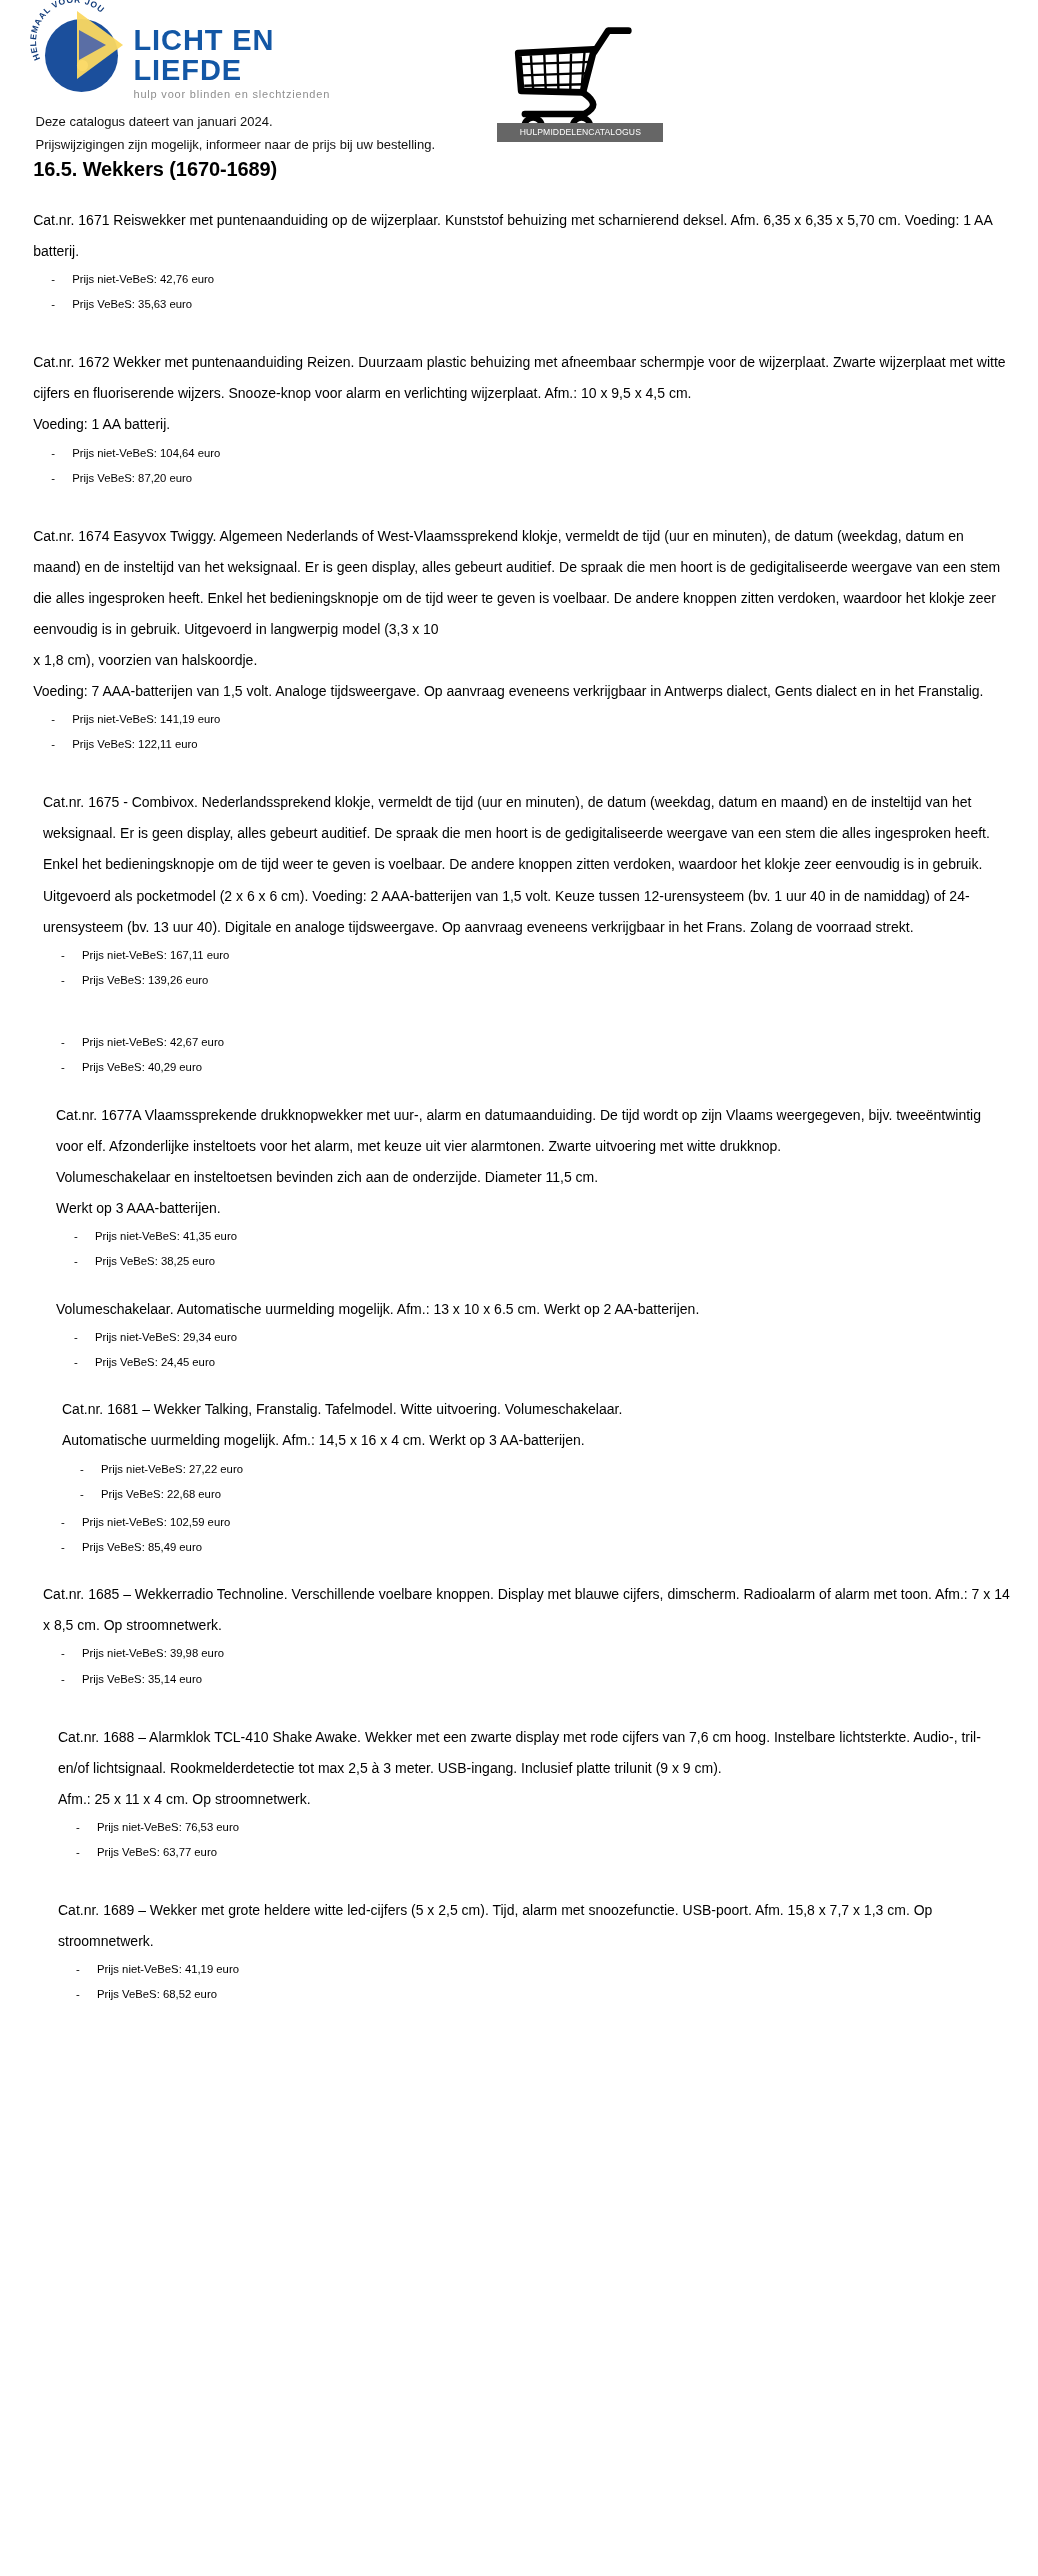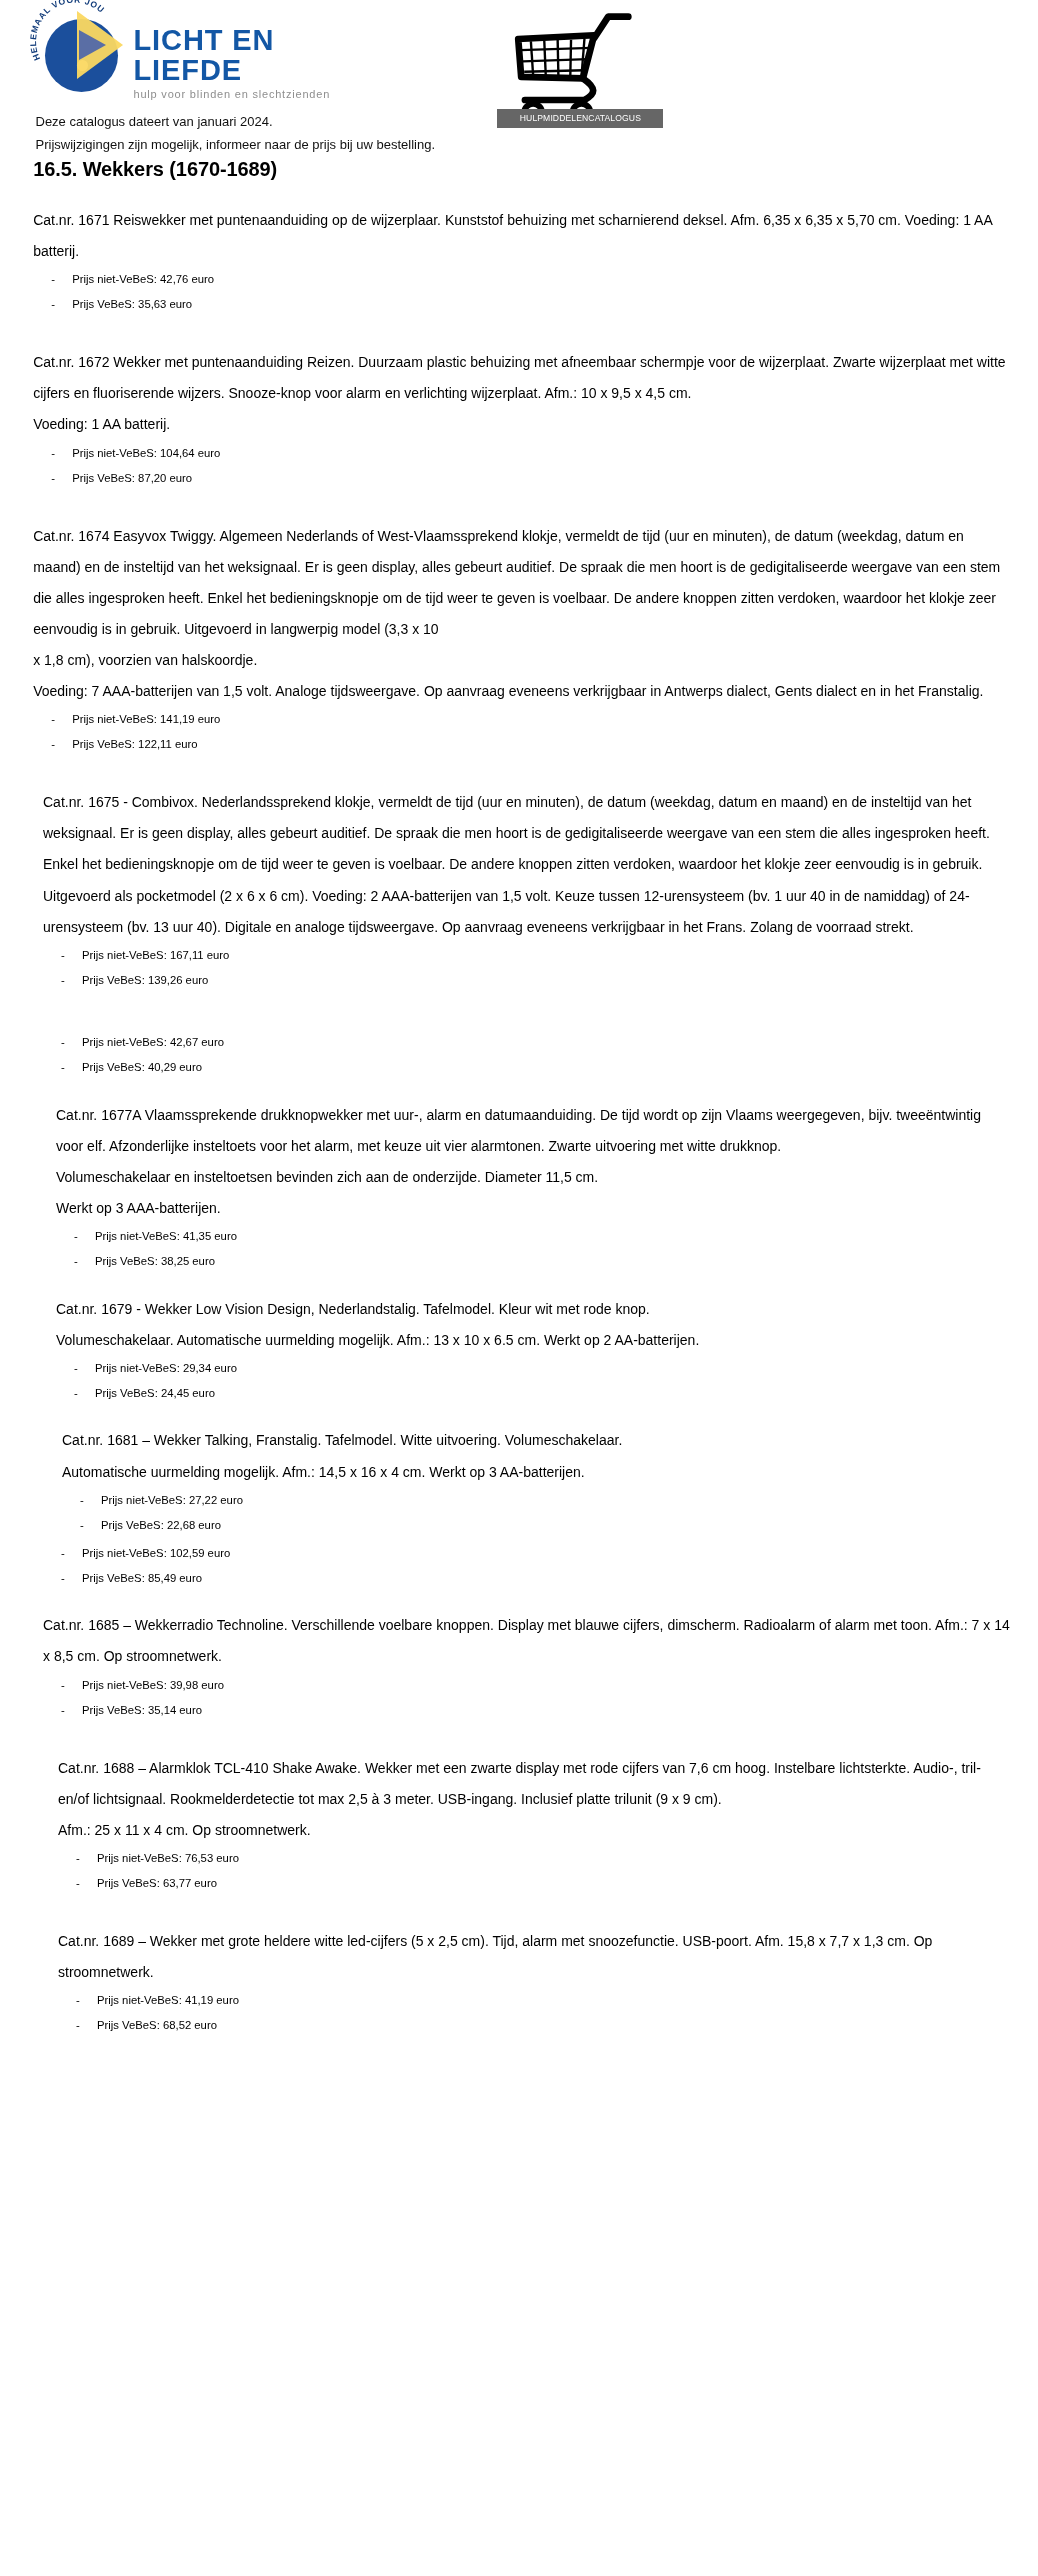--- a/index.html
+++ b/index.html
@@ -116,21 +116,21 @@
     font-weight: normal;
     line-height: 1.75;
     color: #111;
     white-space: nowrap;
   }
 
   
   .cart-block {
     position: absolute;
     left: 456px;
-    top: 6px;
+    top: 20px;
     width: 186px;
     height: 134px;
   }
   .cart-svg { display: block; }
   .cart-label {
     position: absolute;
     left: 13.4px;
     top: 103px;
     width: 166px;
     height: 18.6px;
@@ -316,21 +316,20 @@
       <p>Werkt op 3 AAA-batterijen.</p>
       <ul>
         <li><span class="dash">-</span><span>Prijs niet-VeBeS: 41,35 euro</span></li>
         <li><span class="dash">-</span><span>Prijs VeBeS: 38,25 euro</span></li>
       </ul>
     </div>
 
     <div class="gap-md"></div>
 
     <div class="entry ind-3">
-      <p>Cat.nr. 1679 - Wekker Low Vision Design, Nederlandstalig. Tafelmodel. Kleur wit met rode knop.</p>
       <p>Volumeschakelaar. Automatische uurmelding mogelijk. Afm.: 13 x 10 x 6.5 cm. Werkt op 2  AA-batterijen.</p>
       <ul>
         <li><span class="dash">-</span><span>Prijs niet-VeBeS: 29,34 euro</span></li>
         <li><span class="dash">-</span><span>Prijs VeBeS: 24,45 euro</span></li>
       </ul>
     </div>
 
     <div class="gap-md"></div>
 
     <div class="entry ind-4">

